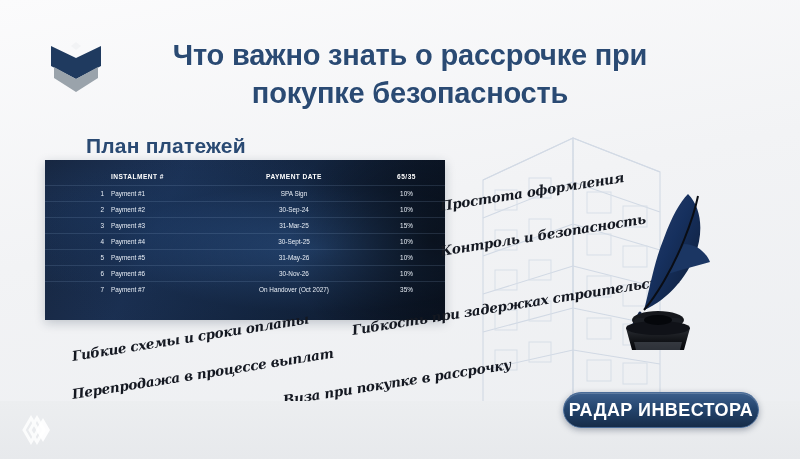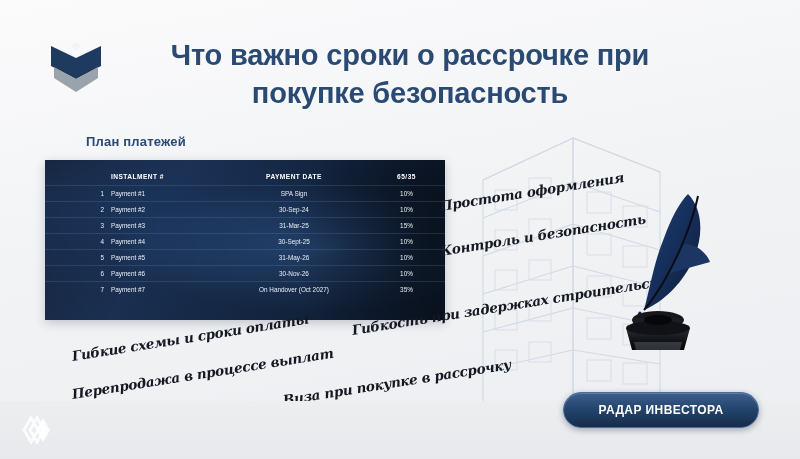--- a/index.html
+++ b/index.html
@@ -45,21 +45,21 @@
     font-size:29px;line-height:1.32;
     font-weight:bold;
     color:#2a4a73;
     letter-spacing:-.2px;
     text-shadow:0 1px 0 rgba(255,255,255,.6);
   }
 
   
   .section-label{
     position:absolute;left:86px;top:134px;
-    font-size:13px;font-weight:bold;color:#2a4a73;
+    font-size:21px;font-weight:bold;color:#2a4a73;
     letter-spacing:.2px;
   }
 
   
   .table-card{
     position:absolute;left:45px;top:160px;width:400px;height:160px;
     background:
       radial-gradient(120% 95% at 68% 55%, rgba(46,86,140,.55) 0%, rgba(20,42,74,.25) 42%, rgba(6,12,24,0) 70%),
       radial-gradient(85% 70% at 22% 35%, rgba(30,62,108,.5) 0%, rgba(10,22,42,0) 70%),
       linear-gradient(115deg,#16243c 0%,#1b3052 30%,#13243e 58%,#0a1220 100%);
@@ -119,21 +119,21 @@
   .cta{
     position:absolute;left:563px;top:392px;
     width:194px;height:34px;border-radius:18px;
     background:linear-gradient(180deg,#3c5f8c 0%,#24456e 45%,#162c49 100%);
     border:1px solid #4a6c98;
     box-shadow:0 2px 6px rgba(20,35,60,.35), inset 0 1px 0 rgba(255,255,255,.18);
     display:flex;align-items:center;justify-content:center;
     cursor:pointer;
   }
   .cta span{
-    color:#ffffff;font-size:12px;font-weight:bold;letter-spacing:.4px;
+    color:#ffffff;font-size:18px;font-weight:bold;letter-spacing:.4px;
   }
 </style>
 </head>
 <body>
 
 <div id="slide">
 
   <div class="blueprint">
     <svg viewBox="0 0 260 300" width="260" height="300" aria-hidden="true">
       <g fill="none" stroke="#b9c6d8" stroke-width="1.1">
@@ -171,21 +171,21 @@
 
   <div class="brand-logo">
     <svg viewBox="0 0 62 62" width="62" height="62" aria-hidden="true">
       <path d="M6 10 L31 22 L56 10 L56 30 L31 43 L6 30 Z" fill="#1f3a5f"></path>
       <path d="M26 10 L31 14 L36 10 L31 6 Z" fill="#f2f3f5"></path>
       <path d="M9 31 L31 43 L53 31 L53 42 L31 56 L9 42 Z" fill="#9aa3ab"></path>
     </svg>
   </div>
 
   <div class="title">
-    <div>Что важно сроки о рассрочке при</div>
+    <div>Что важно знать о рассрочке при</div>
     <div>покупке безопасность</div>
   </div>
 
   <div class="section-label">План платежей</div>
 
   <div class="table-card">
     <table class="plan">
       <thead>
         <tr>
           <th class="c-num"></th>

